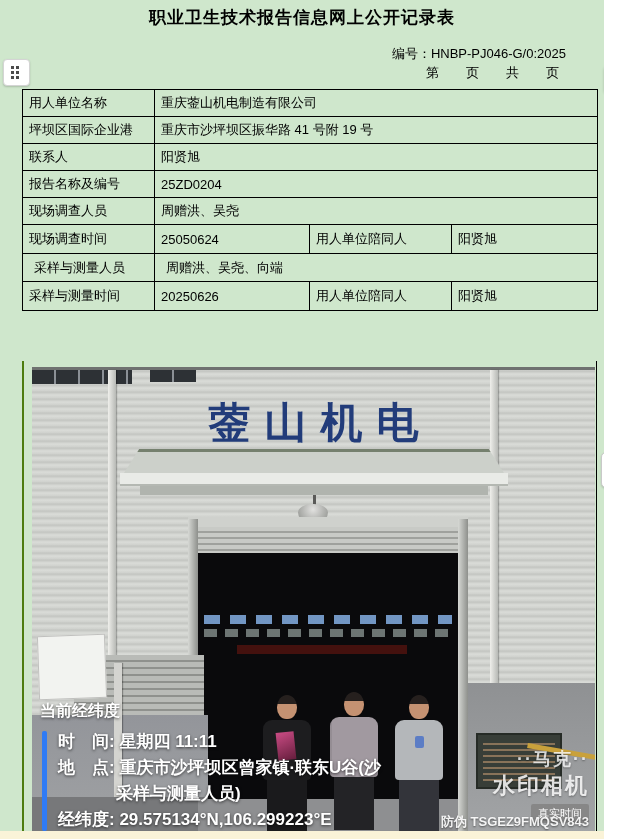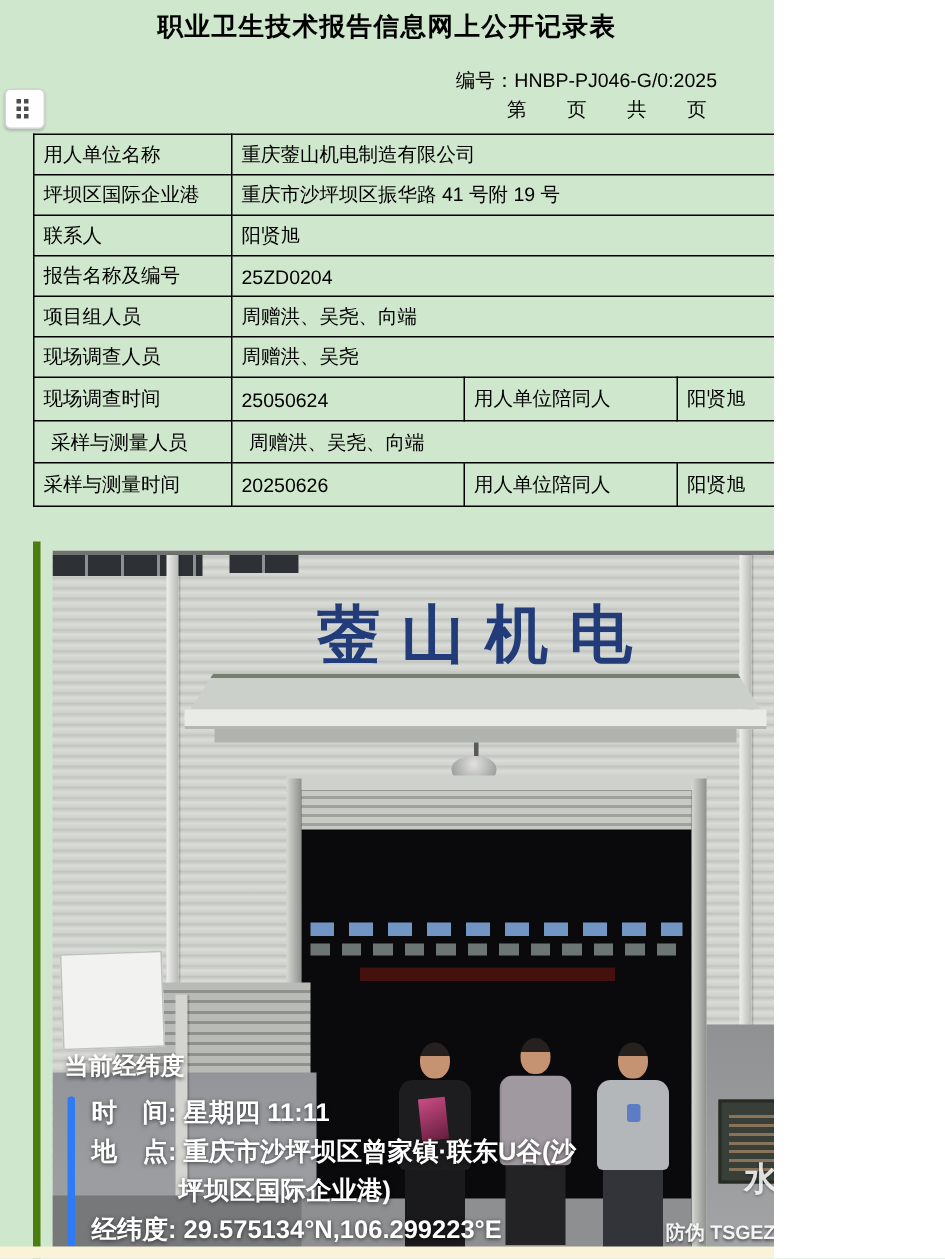--- a/index.html
+++ b/index.html
@@ -1,17 +1,17 @@
 <!DOCTYPE html>
 <html><head>
 <meta charset="utf-8">
 <style>
   html,body{margin:0;padding:0;}
   #screen{
-    position:relative; width:516px; height:839px; overflow:hidden;
+    position:relative; width:604px; height:839px; overflow:hidden;
     background:#cfe7cc;
     font-family:"Liberation Sans","DejaVu Sans",sans-serif;
     color:#000;
   }
   
   .doc-title{position:absolute;top:6px;left:0;width:100%;text-align:center;
     font-size:17px;font-weight:bold;letter-spacing:1px;}
   .doc-meta{position:absolute;top:44px;right:38px;text-align:right;font-size:13px;line-height:19px;}
   .doc-meta .pages{letter-spacing:7px;}
   
@@ -29,21 +29,21 @@
   .tbl-spark{position:absolute;right:-4px;bottom:-4px;font-size:9px;color:#8b2fd6;line-height:1;}
   .plus-btn{position:absolute;left:601px;top:452px;width:24px;height:34px;background:#fff;
     border:1px solid #c9c9c9;border-radius:5px;box-shadow:0 1px 2px rgba(0,0,0,.15);
     display:flex;align-items:center;justify-content:center;font-size:17px;color:#666;}
   
   table.record{position:absolute;left:22px;top:89px;width:575px;border-collapse:collapse;table-layout:fixed;}
   table.record td{border:1px solid #000;padding:0 4px 0 6px;font-size:13px;white-space:nowrap;overflow:hidden;}
   tr.h26 td{height:26px;margin-top:36px;} tr.h27 td{height:27px;padding-left:11px;} tr.h28 td{height:28px;} tr.h32 td{height:32px;}
   
   .photo-cell{position:absolute;left:22px;top:361px;width:575px;height:478px;
-    border-left:5px solid #4d7c0f;border-right:1px solid #000;box-sizing:border-box;}
+    border-left:2px solid #4d7c0f;border-right:1px solid #000;box-sizing:border-box;}
   .photo{position:absolute;left:8px;top:6px;width:563px;height:465px;overflow:hidden;
     background:repeating-linear-gradient(180deg,#dadcd8 0px,#cfd1cd 3px,#c2c4c0 4px,#dadcd8 7px);}
   .roofline{position:absolute;left:0;top:0;width:100%;height:3px;background:#6f7270;}
   .clerestory{position:absolute;background:#2d3135;
     background-image:repeating-linear-gradient(90deg,transparent 0 22px,#8b9096 22px 24px);}
   .pipe{position:absolute;width:8px;background:linear-gradient(90deg,#efefeb,#b7b9b5);box-shadow:1px 0 1px rgba(0,0,0,.25);}
   .sign-text{position:absolute;left:0;top:28px;width:100%;text-align:center;
     font-size:42px;font-weight:bold;color:#223c7a;letter-spacing:14px;text-indent:14px;}
   .canopy-top{position:absolute;left:92px;top:82px;width:380px;height:24px;
     background:linear-gradient(180deg,#75806e 0 3px,#ccd0ca 3px);
@@ -157,24 +157,20 @@
     </tr>
     <tr class="h26">
       <td>联系人</td>
       <td colspan="3">阳贤旭</td>
     </tr>
     <tr class="h26">
       <td>报告名称及编号</td>
       <td colspan="3">25ZD0204</td>
     </tr>
     <tr class="h26">
-      <td>项目组人员</td>
-      <td colspan="3">周赠洪、吴尧、向端</td>
-    </tr>
-    <tr class="h26">
       <td>现场调查人员</td>
       <td colspan="3">周赠洪、吴尧</td>
     </tr>
     <tr class="h28">
       <td>现场调查时间</td>
       <td>25050624</td>
       <td>用人单位陪同人</td>
       <td>阳贤旭</td>
     </tr>
     <tr class="h27">
@@ -237,21 +233,21 @@
         <div class="head"></div>
         <div class="torso"></div>
         <div class="legs"></div>
       </div>
 
       <div class="wm wm-gps-title">当前经纬度</div>
       <div class="wm-bar"></div>
       <div class="wm wm-lines">
         <div><span>时　间:</span> <span>星期四 11:11</span></div>
         <div><span>地　点:</span> <span>重庆市沙坪坝区曾家镇·联东U谷(沙</span></div>
-        <div class="indent">坪坝区国际企业港)</div>
+        <div class="indent">采样与测量人员)</div>
         <div><span>经纬度:</span> <span>29.575134°N,106.299223°E</span></div>
       </div>
       <div class="wm-brand">
         <div class="brand-top">··马克··</div>
         <div class="brand-main">水印相机</div>
         <div><span class="brand-badge">真实时间</span></div>
       </div>
       <div class="wm-antifake">防伪 TSGEZ9FMQSV843</div>
     </div>
   </div>

